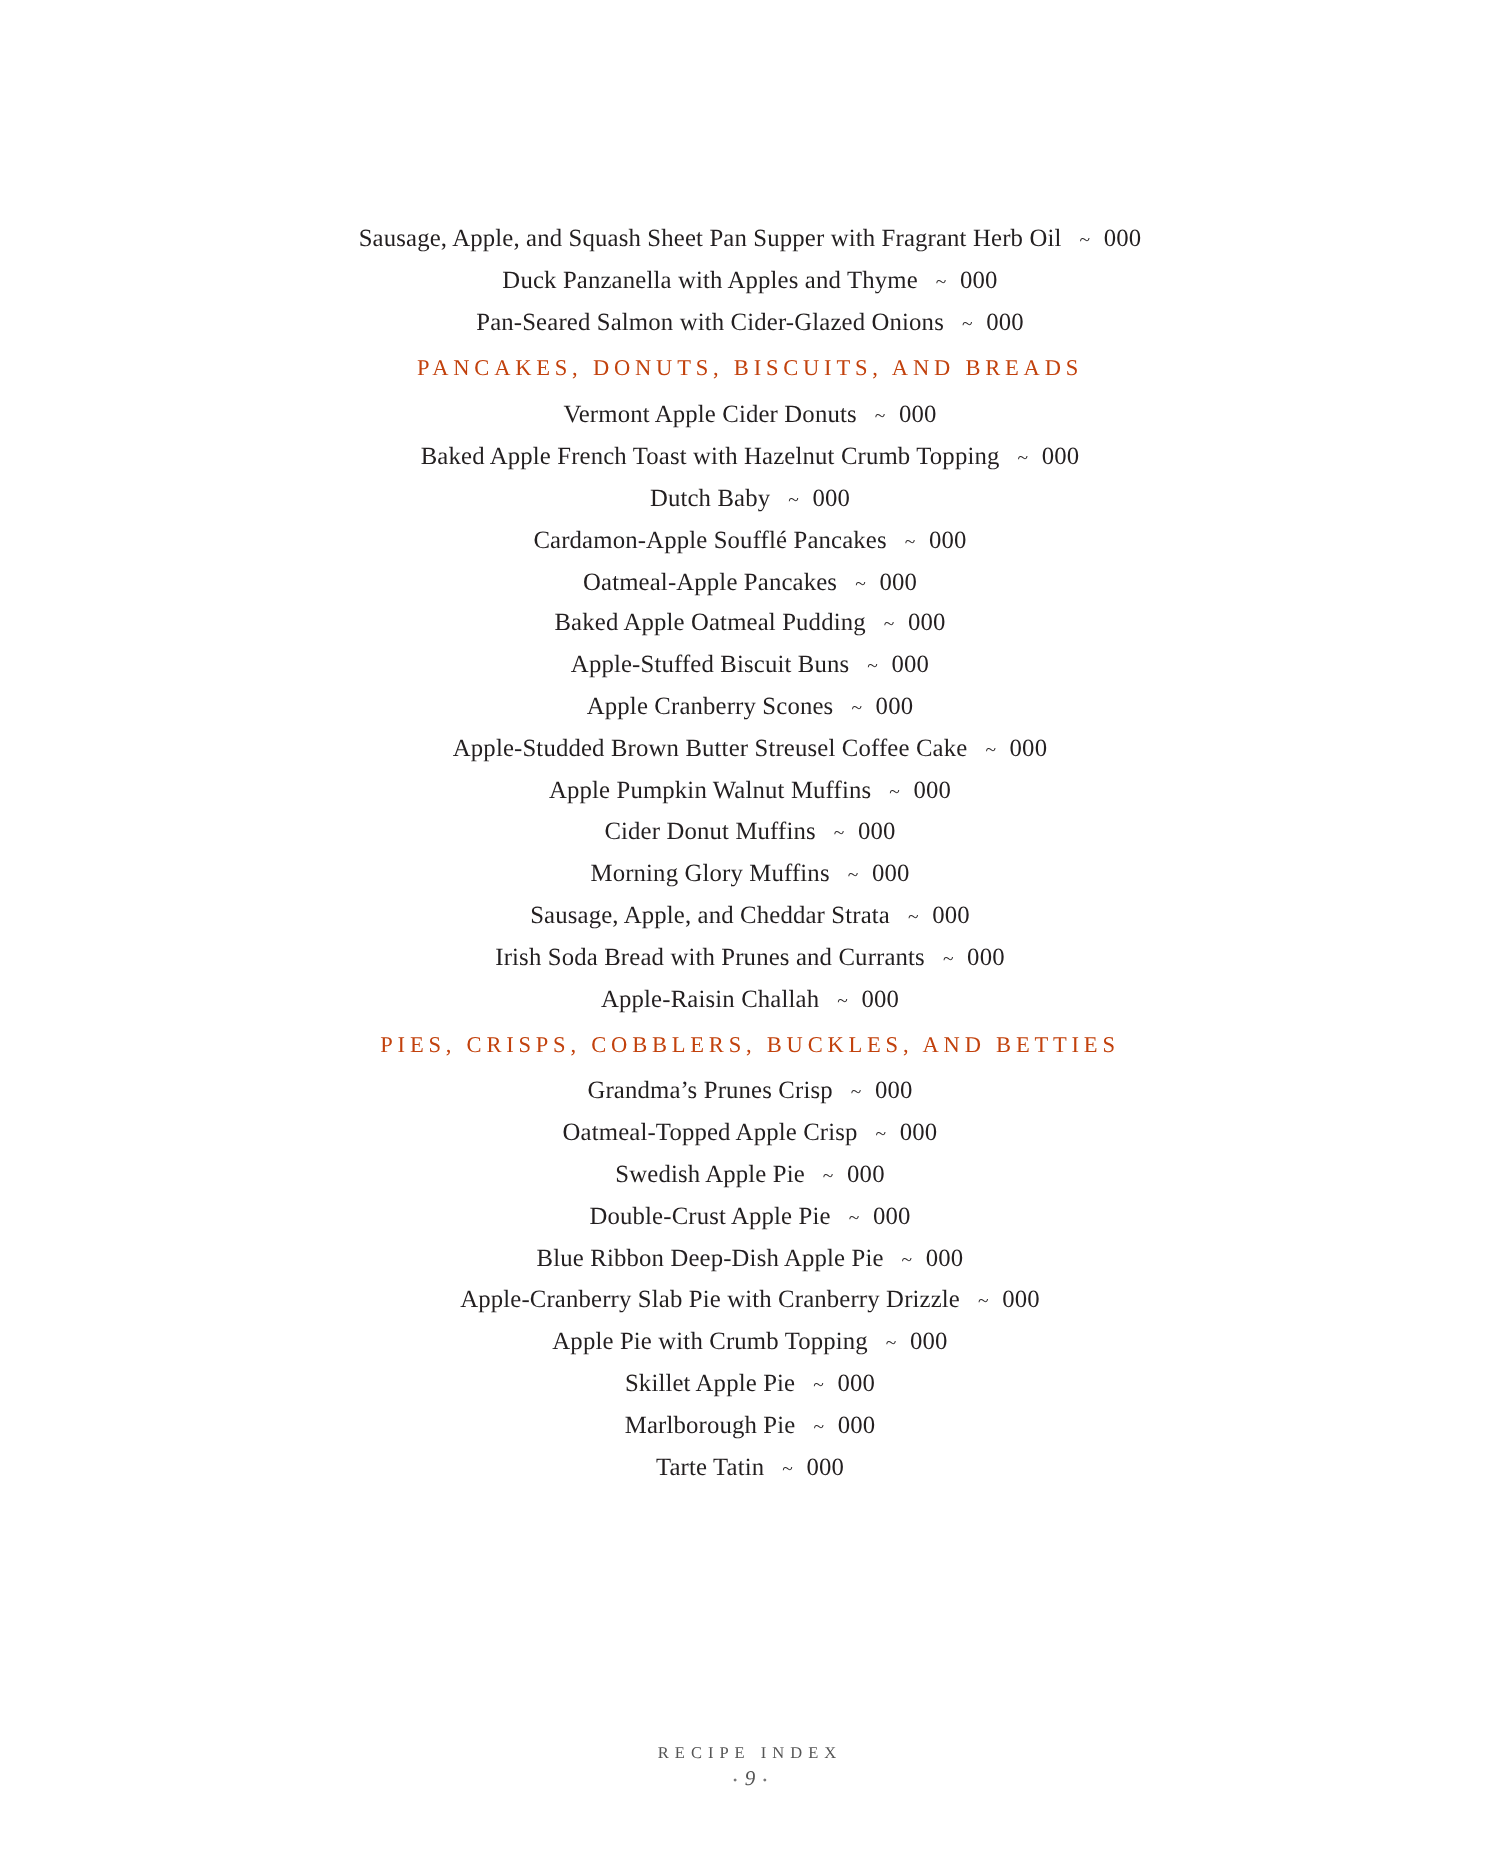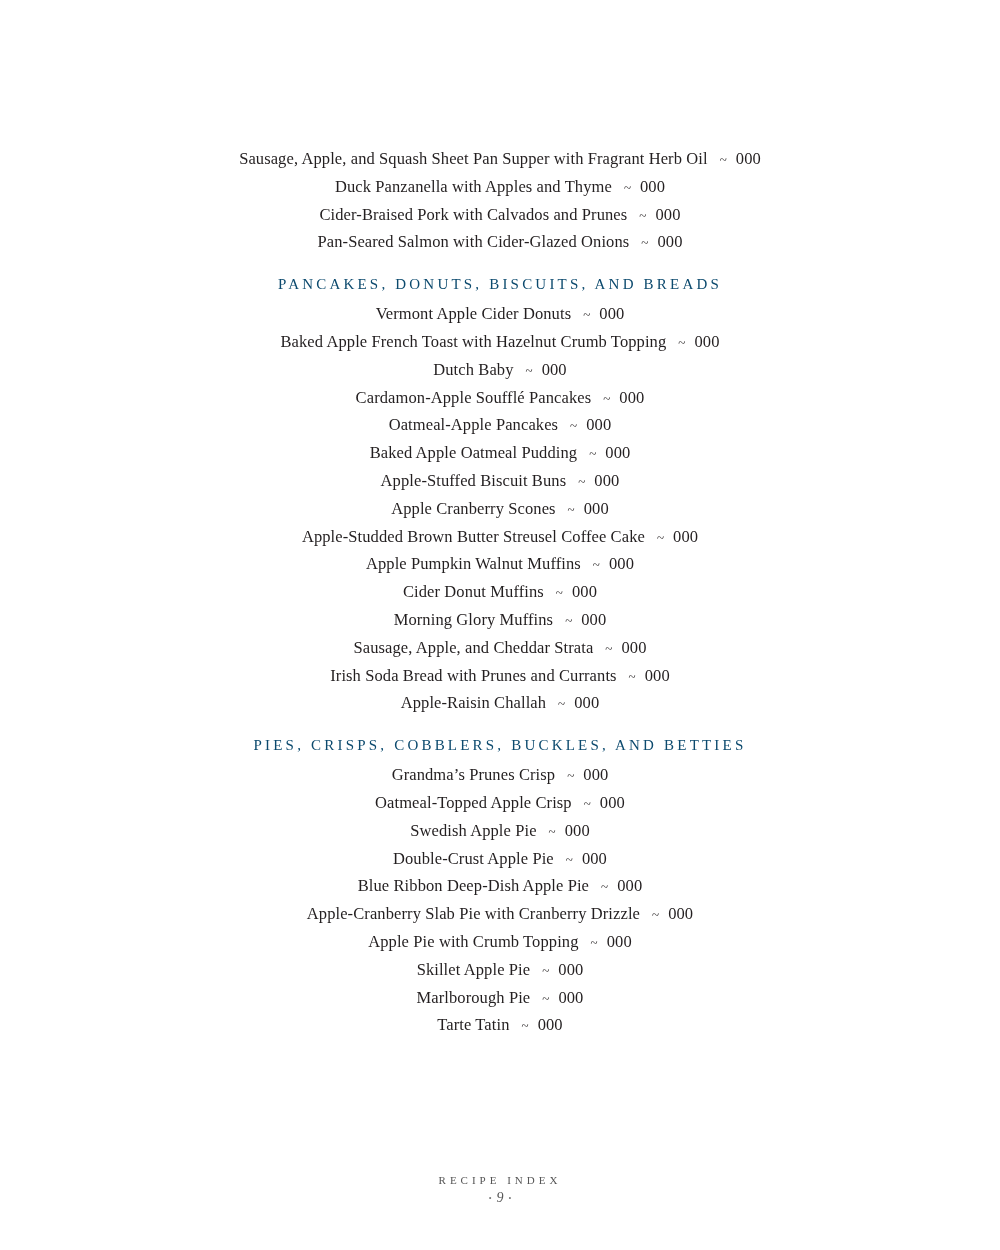--- a/index.html
+++ b/index.html
@@ -36,36 +36,35 @@
       height: 27.8px;
       white-space: nowrap;
       letter-spacing: 0.1px;
     }
     .entry .sep {
       display: inline-block;
       margin: 0 9px 0 12px;
       font-size: 13px;
     }
     .section-heading {
-      color: #0c4a6e;
+      color: #c2410c;
       font-size: 15px;
       letter-spacing: 3.2px;
       text-transform: uppercase;
       line-height: 20px;
-      margin-top: 18px;
+      margin-top: 8px;
       margin-bottom: 6px;
       white-space: nowrap;
     }
     .footer {
       position: absolute;
       top: 1162px;
       left: 0;
       width: 1000px;
       text-align: center;
-      margin-top: 11px;
     }
     .footer-title {
       font-size: 11px;
       letter-spacing: 4px;
       color: #555;
       text-transform: uppercase;
       line-height: 14px;
     }
     .footer-page {
       font-size: 14px;
@@ -83,21 +82,20 @@
       color: #777;
     }
   </style>
 </head>
 <body>
 
 <div class="page">
   <div class="index-list" id="index-list">
       <div class="entry"><span>Sausage, Apple, and Squash Sheet Pan Supper with Fragrant Herb Oil</span><span class="sep">~</span><span>000</span></div>
       <div class="entry"><span>Duck Panzanella with Apples and Thyme</span><span class="sep">~</span><span>000</span></div>
-      <div class="entry"><span>Cider-Braised Pork with Calvados and Prunes</span><span class="sep">~</span><span>000</span></div>
       <div class="entry"><span>Pan-Seared Salmon with Cider-Glazed Onions</span><span class="sep">~</span><span>000</span></div>
       <div class="section-heading">Pancakes, Donuts, Biscuits, and Breads</div>
       <div class="entry"><span>Vermont Apple Cider Donuts</span><span class="sep">~</span><span>000</span></div>
       <div class="entry"><span>Baked Apple French Toast with Hazelnut Crumb Topping</span><span class="sep">~</span><span>000</span></div>
       <div class="entry"><span>Dutch Baby</span><span class="sep">~</span><span>000</span></div>
       <div class="entry"><span>Cardamon-Apple Soufflé Pancakes</span><span class="sep">~</span><span>000</span></div>
       <div class="entry"><span>Oatmeal-Apple Pancakes</span><span class="sep">~</span><span>000</span></div>
       <div class="entry"><span>Baked Apple Oatmeal Pudding</span><span class="sep">~</span><span>000</span></div>
       <div class="entry"><span>Apple-Stuffed Biscuit Buns</span><span class="sep">~</span><span>000</span></div>
       <div class="entry"><span>Apple Cranberry Scones</span><span class="sep">~</span><span>000</span></div>

